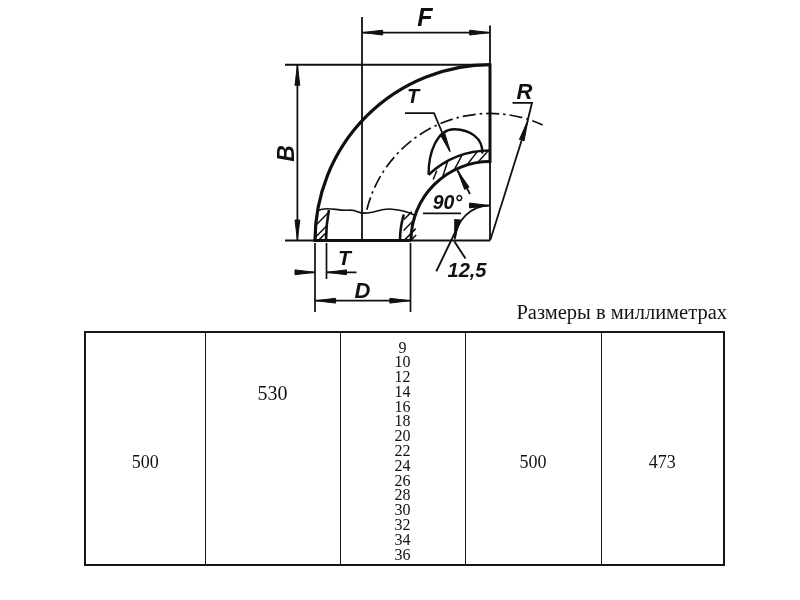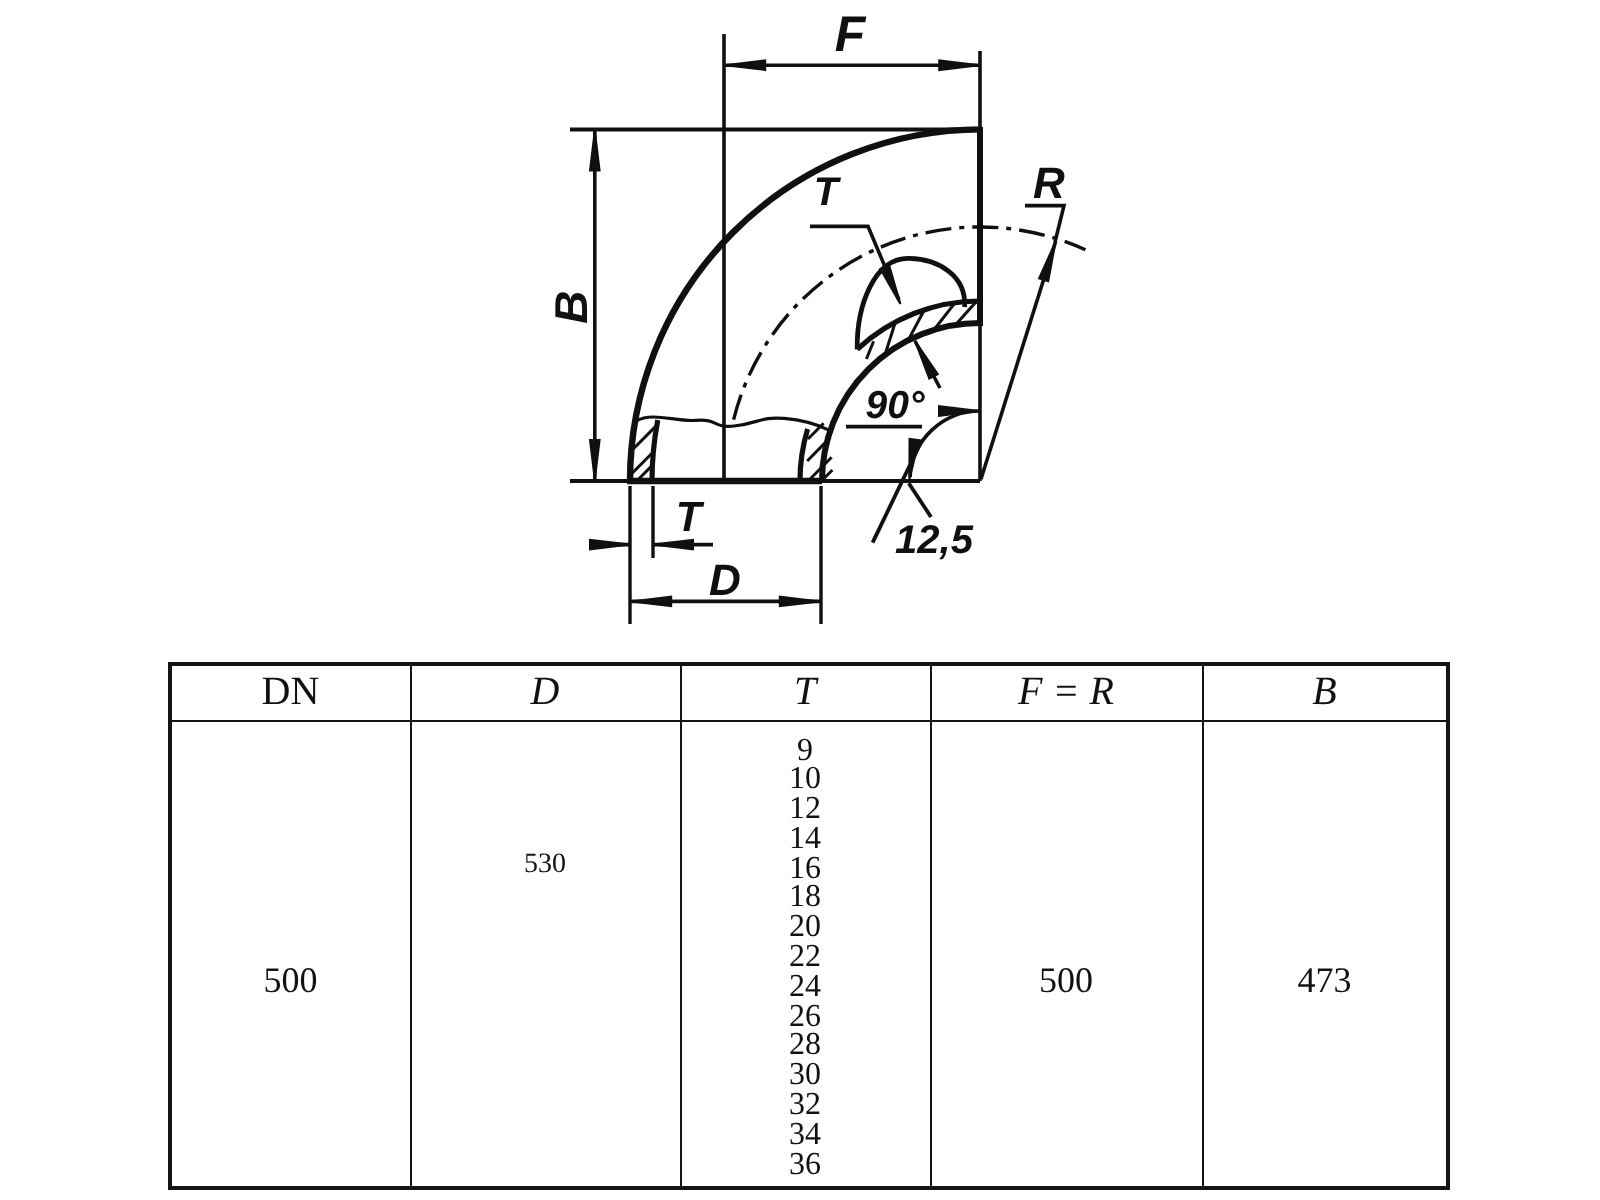--- a/index.html
+++ b/index.html
@@ -188,43 +188,37 @@
   <path d="M454.4,241.6 L465.5,258.5"></path>
 </g>
 
 <g stroke="none">
           <text x="467" y="276.5" font-size="20" text-anchor="middle">12,5</text>
         </g>
 
 </g>
 </svg>
 
+<div id="cap">Размеры в миллиметрах</div>
 
 <table id="tbl" style="border:2.5px solid #151515;width:639px;">
   <colgroup>
     <col style="width:120px">
         <col style="width:135px">
         <col style="width:125px">
         <col style="width:136px">
         <col style="width:123px">
   </colgroup>
   <tbody>
-        <tr>
-    <td class="hd">DN</td>
-    <td class="hd it">D</td>
-    <td class="hd it">T</td>
-    <td class="hd it">F = R</td>
-    <td class="hd it">B</td>
-  </tr>
   <tr style="height:233px;vertical-align:top;">
     <td>
             <div style="margin-top:119px;font-size:18px;">500</div>
           </td>
     <td>
-            <div style="margin-top:64px;font-size:14px;">530</div>
+            <div style="margin-top:49px;font-size:20px;">530</div>
           </td>
     <td>
             <div style="margin-top:7.5px;font-size:16px;line-height:14.8px;">9<br>10<br>12<br>14<br>16<br>18<br>20<br>22<br>24<br>26<br>28<br>30<br>32<br>34<br>36</div>
           </td>
     <td>
             <div style="margin-top:119px;font-size:18px;">500</div>
           </td>
     <td>
             <div style="margin-top:119px;font-size:18px;">473</div>
           </td>

